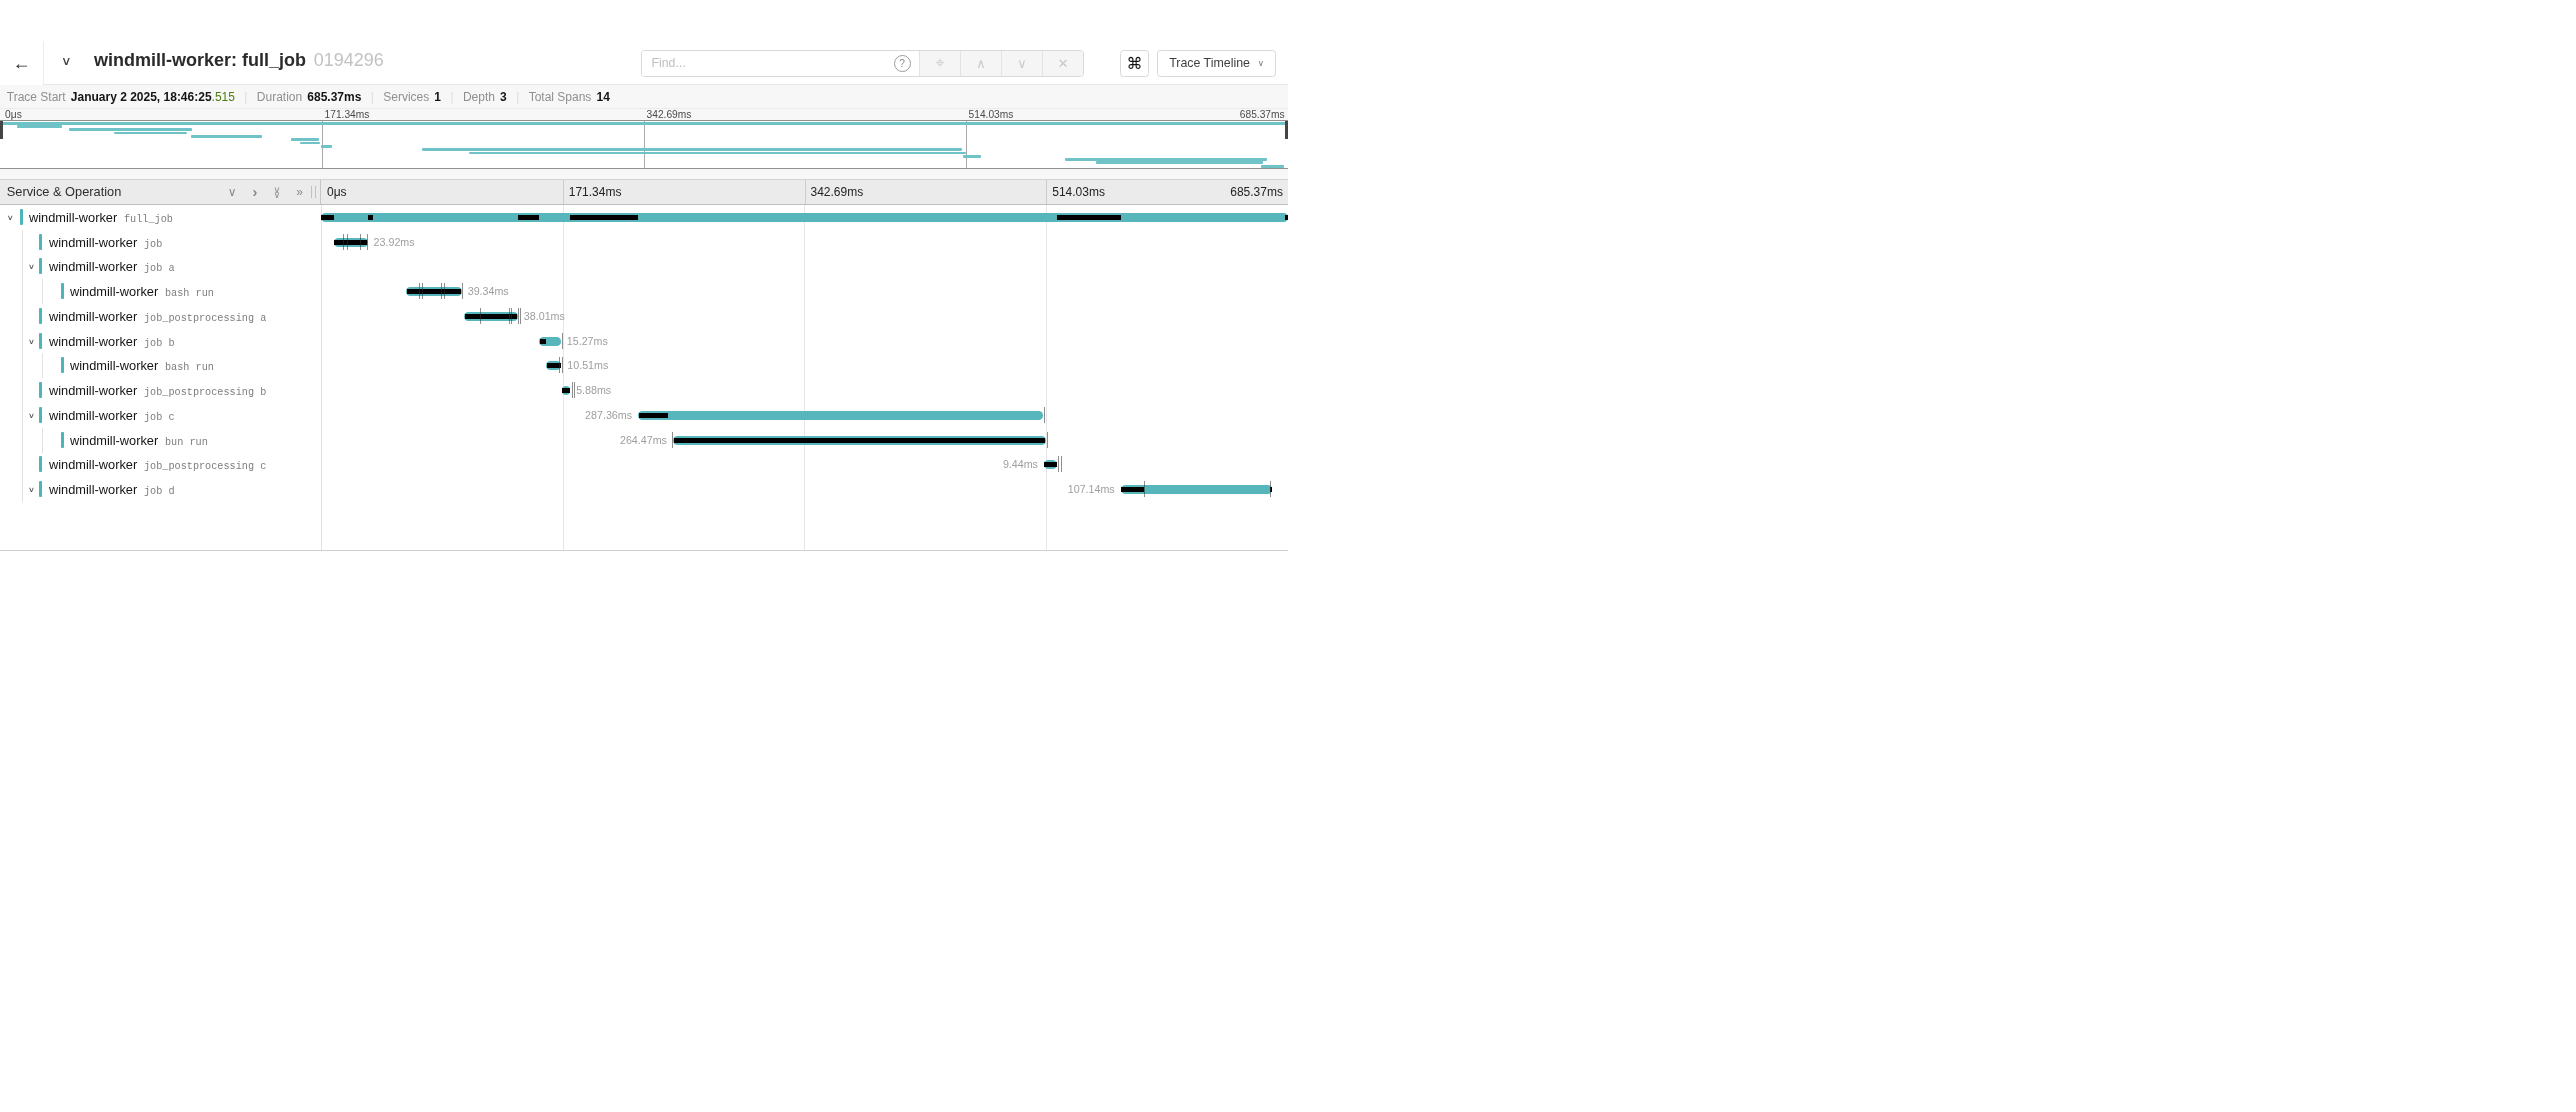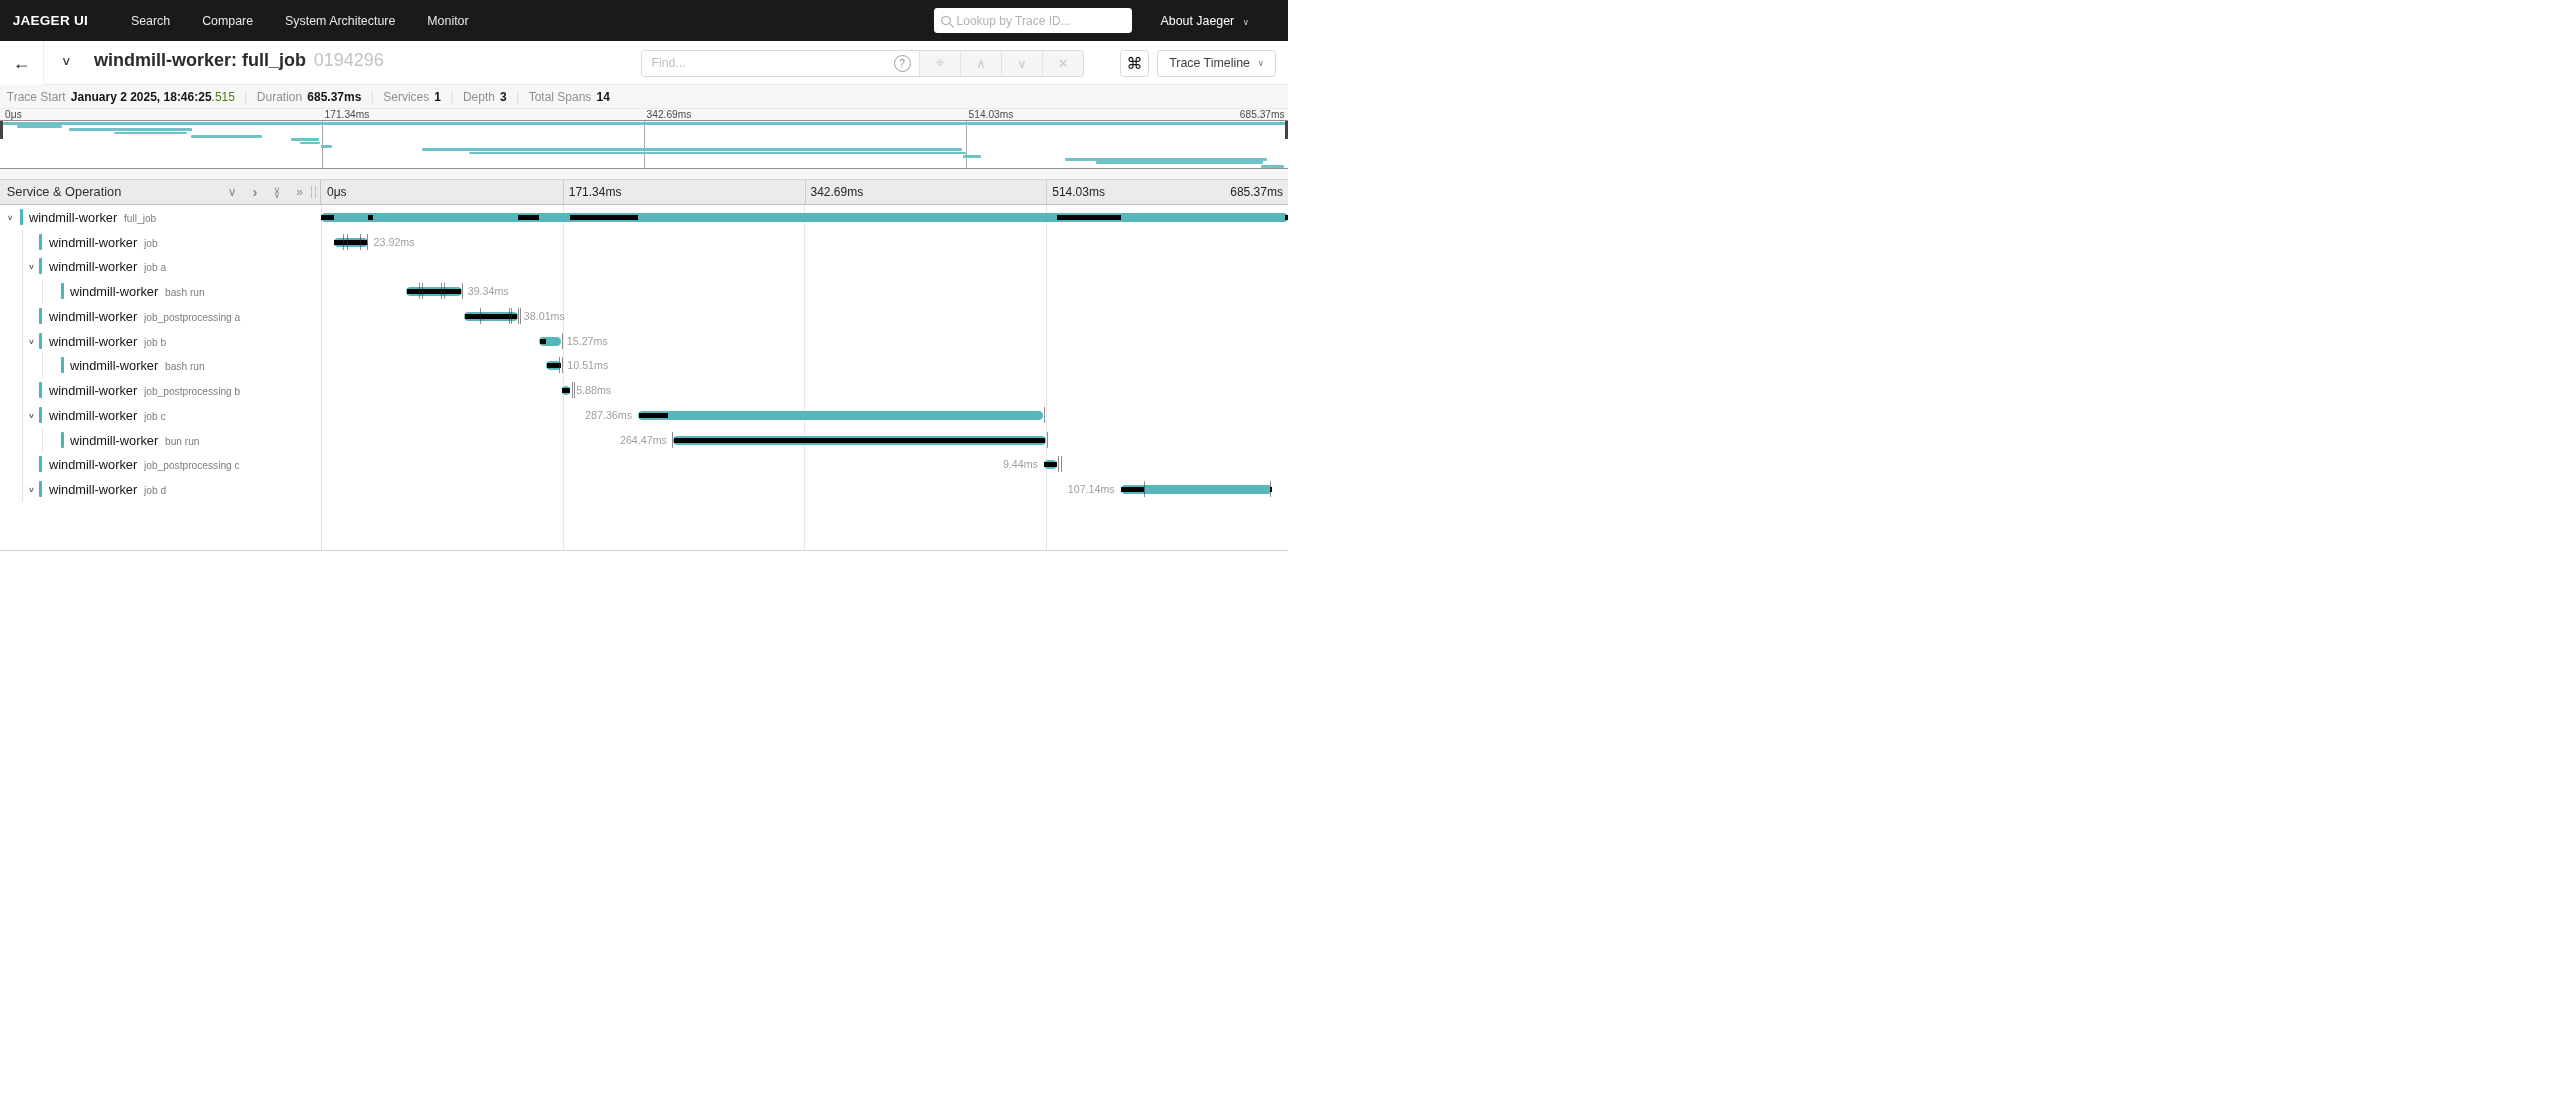--- a/index.html
+++ b/index.html
@@ -98,53 +98,34 @@
           border-bottom:0.9px solid #cfcfcf; }
   .rows .vline { position:absolute; top:0; width:0.9px; height:100%; background:#e6e6e6; }
   .rows .divline { position:absolute; top:0; left:321px; width:0.9px; height:100%; background:#e0e0e0; }
   .row { position:absolute; left:0; width:100%; height:25px; }
   .tree-cell { position:absolute; left:0; top:0; width:321px; height:25px; cursor:pointer; }
   .guide { position:absolute; top:0; width:0.9px; height:25px; background:#e2e2e2; }
   .tchev { position:absolute; top:0; line-height:25px; font-size:9.4px; color:#4f4f4f;
            transform:scaleY(.8); }
   .cbar { position:absolute; top:4.3px; width:3.4px; height:16px; background:#4db4b9; border-radius:0.9px; }
   .svc { position:absolute; top:0; line-height:25px; font-size:12.8px; color:#141414; white-space:nowrap; }
-  .op  { color:#7d7d7d; font-size:10.2px; margin-left:6.8px; }
+  .op  { color:#7d7d7d; font-size:10.2px; margin-left:6.8px;font-family:Liberation Mono, monospace; }
   .bar-cell { position:absolute; left:321px; top:0; right:0; height:25px; }
   .span-bar { position:absolute; top:7.7px; height:9.4px; background:#56b6bb; border-radius:4.3px;
               cursor:pointer; }
   .cp-seg { position:absolute; top:2.6px; height:4.3px; background:#000; }
   .stick { position:absolute; top:4.3px; width:0.9px; height:16px; background:rgba(50,50,50,.55); }
   .dur-label { position:absolute; top:0; line-height:25px; font-size:10.7px; color:#9e9e9e;
                white-space:nowrap; }
 </style>
 </head>
 <body>
 
 <div class="app">
 
-  <nav class="navbar">
-    <span class="brand">JAEGER UI</span>
-    <div class="nav-items" id="nav-items">
-        <span class="nav-item">Search</span>
-        <span class="nav-item">Compare</span>
-        <span class="nav-item">System Architecture</span>
-        <span class="nav-item">Monitor</span>
-      </div>
-    <div class="nav-right">
-      <div class="nav-search">
-        <span class="mag"></span>
-        <input placeholder="Lookup by Trace ID..." style="">
-      </div>
-      <span class="about">
-        <span>About Jaeger</span>
-        <span class="chev">∨</span>
-      </span>
-    </div>
-  </nav>
 
   <header class="trace-header">
     <div class="back-btn">←</div>
     <span class="title-chev">∨</span>
     <h1 class="trace-title">
       <span>windmill-worker: full_job</span><span class="trace-id">0194296</span>
     </h1>
     <div class="hdr-controls">
       <div class="find-group">
         <input class="find-input" placeholder="Find..." style="">

